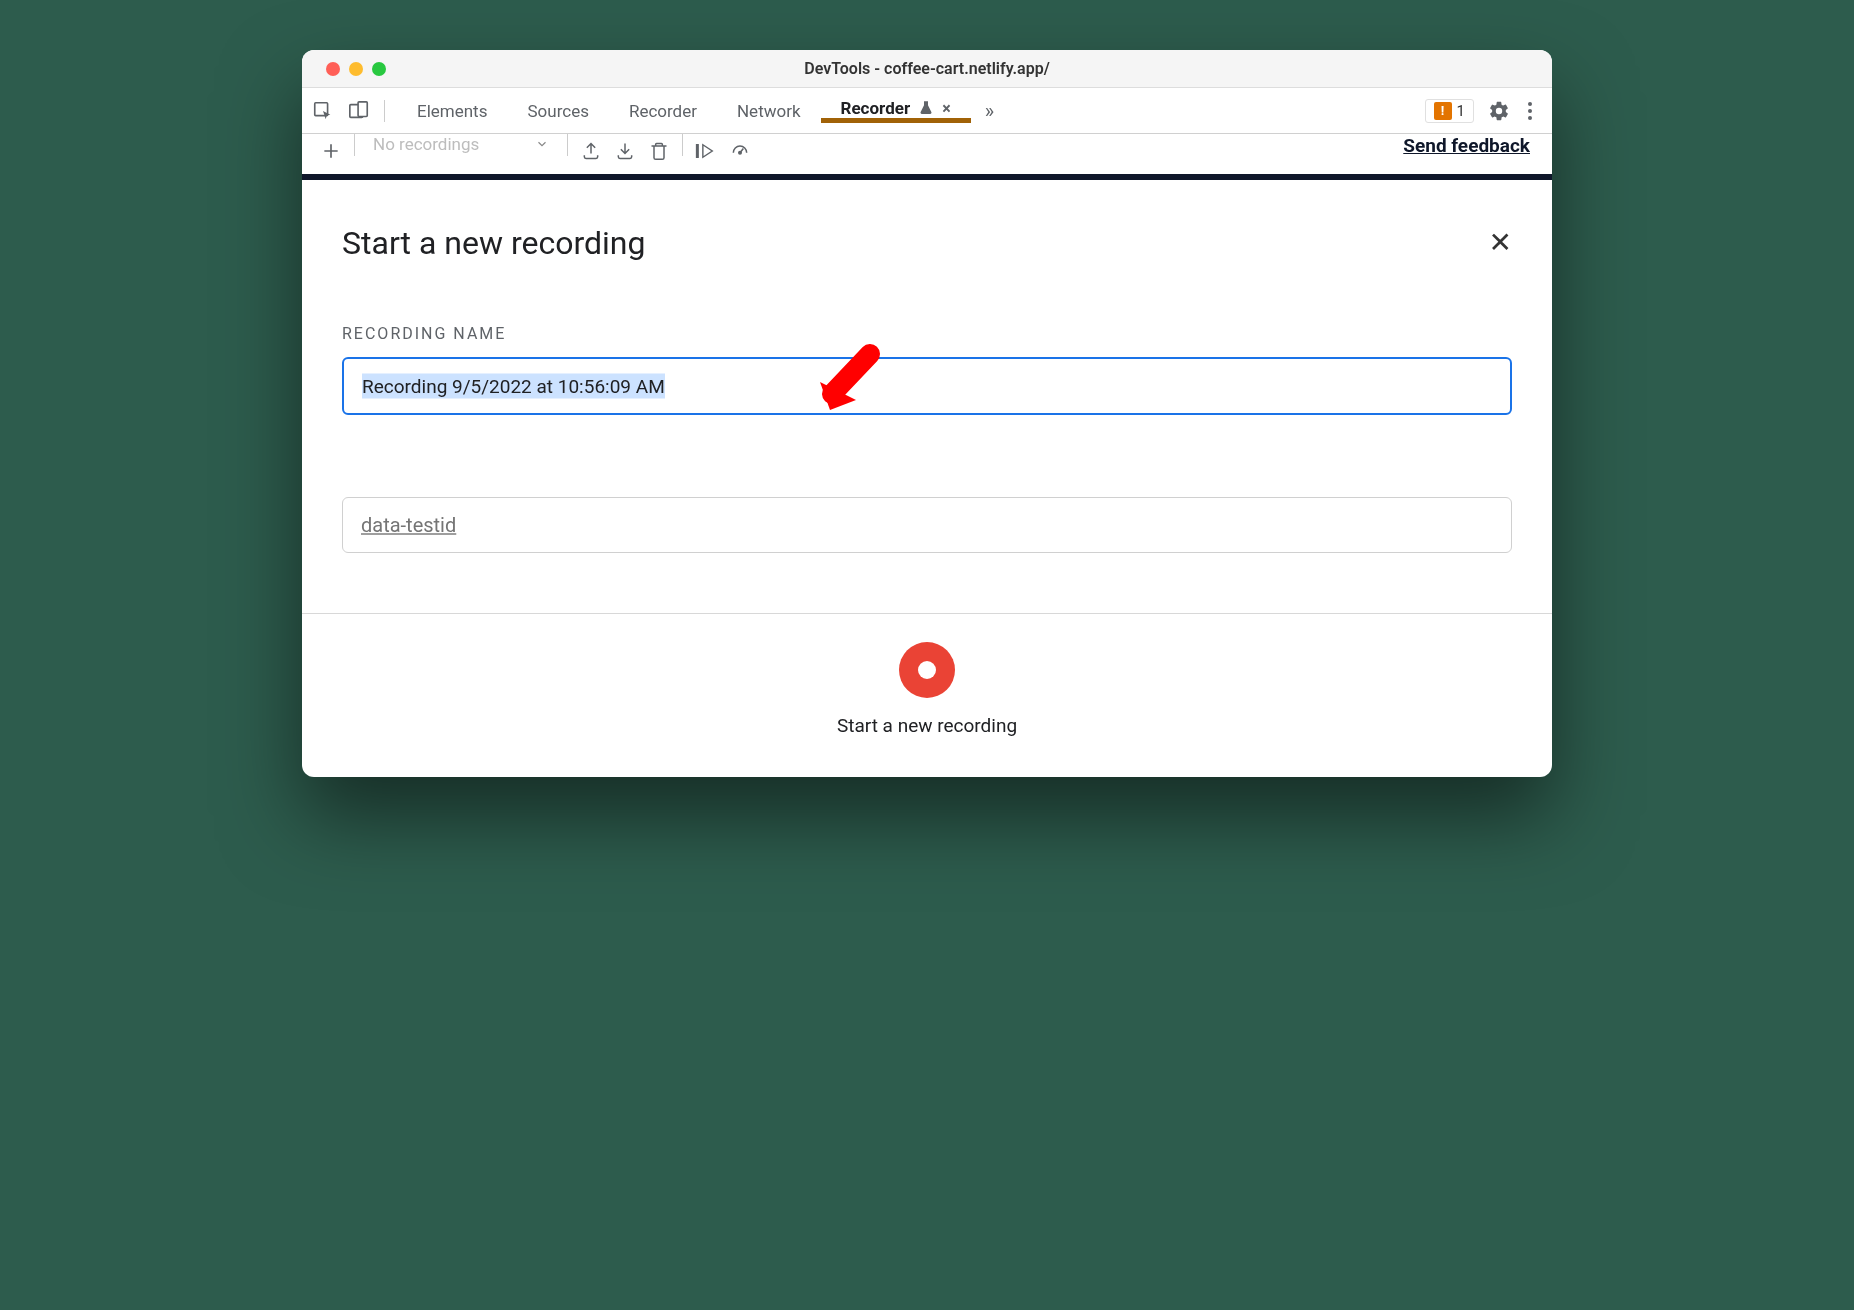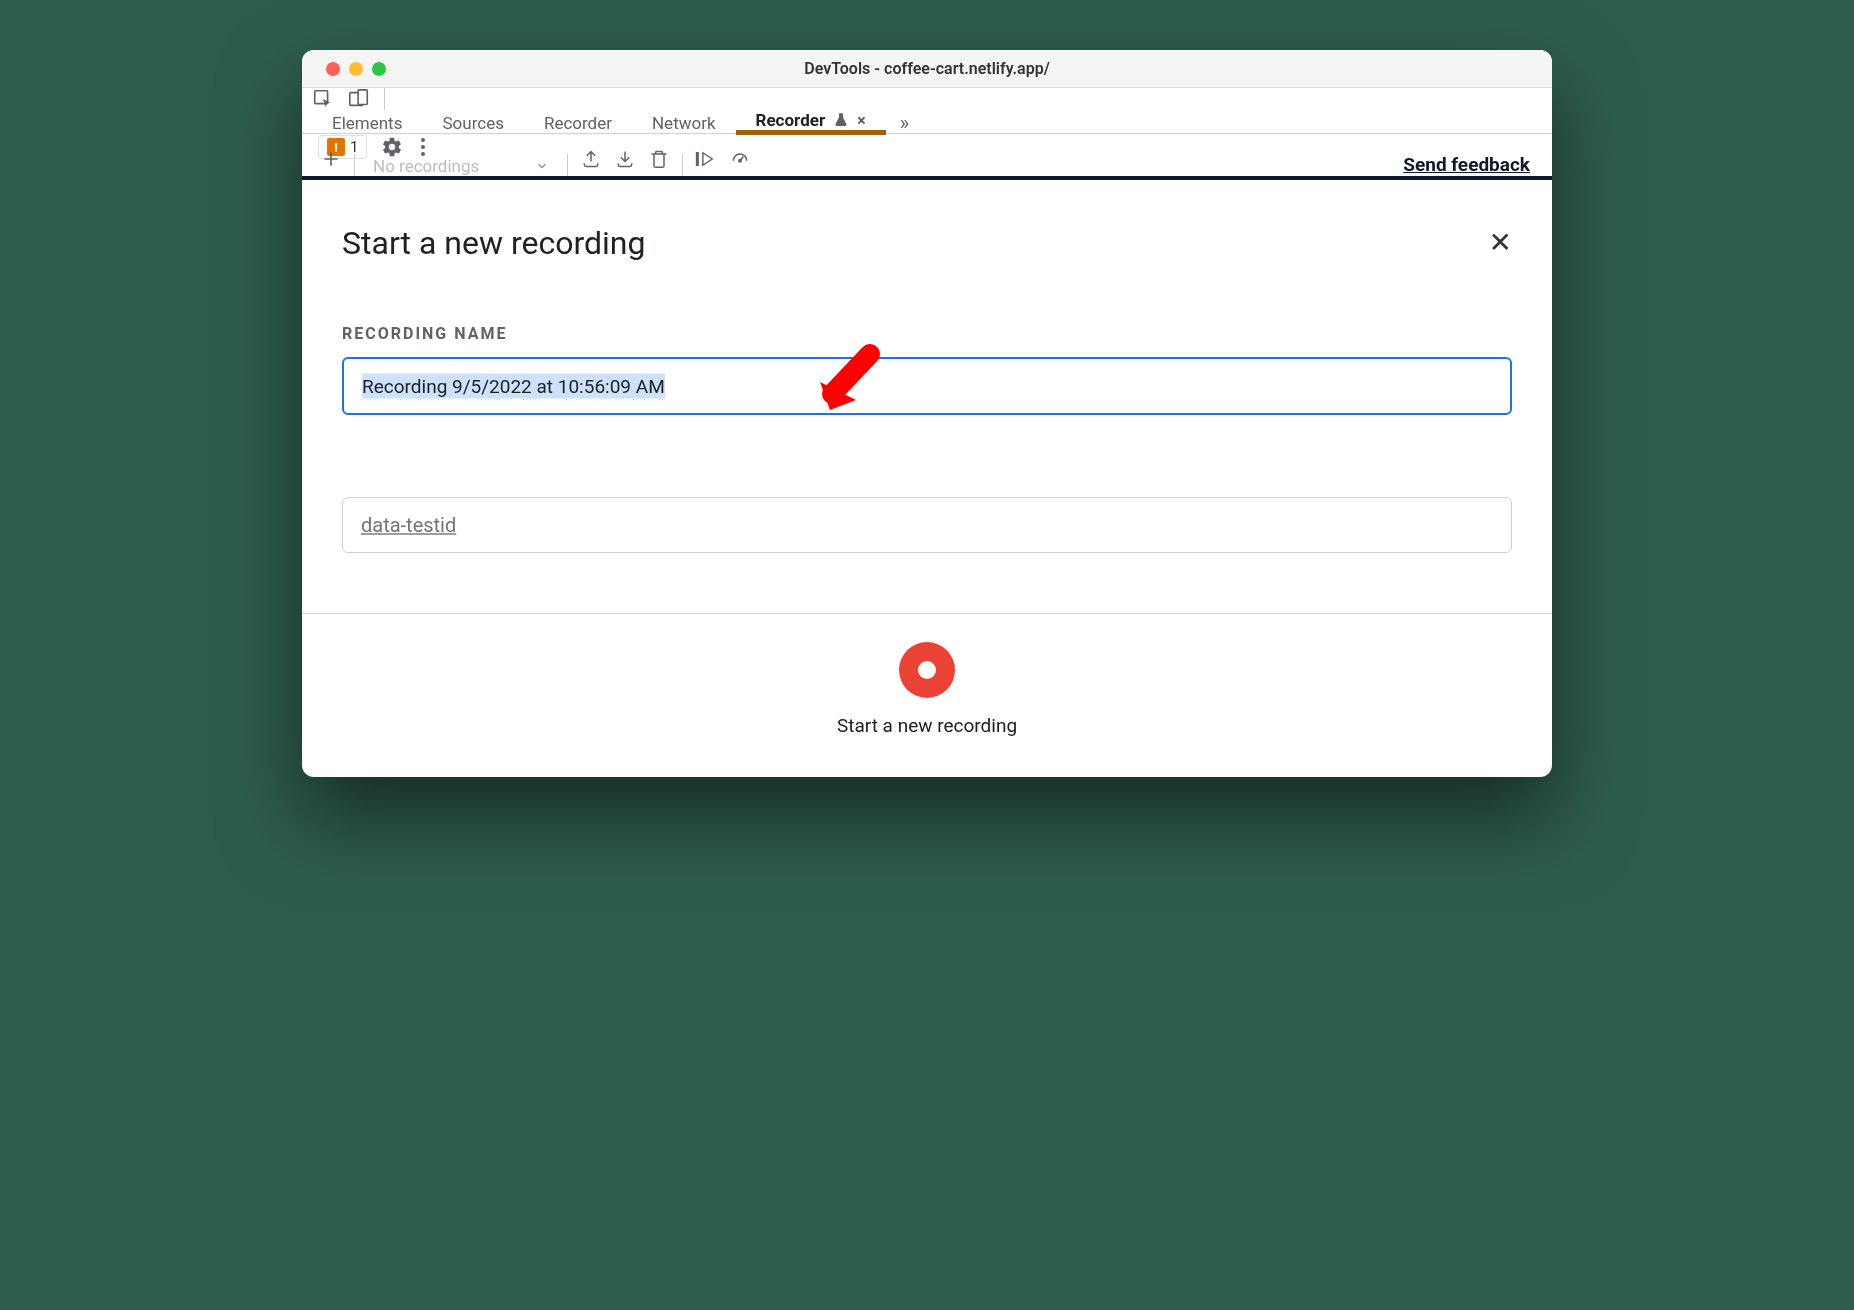--- a/index.html
+++ b/index.html
@@ -5,48 +5,48 @@
     * { margin: 0; padding: 0; box-sizing: border-box; font-family: -apple-system, BlinkMacSystemFont, "Segoe UI", Roboto, sans-serif; }
     body { background: #2d5c4d; min-height: 100vh; display: flex; align-items: flex-start; justify-content: center; padding: 50px 30px; }
     .window { width: 1250px; background: #fff; border-radius: 12px; box-shadow: 0 40px 80px rgba(0,0,0,0.5); overflow: hidden; }
     .titlebar { height: 38px; background: #f5f5f5; border-bottom: 1px solid #ddd; display: flex; align-items: center; padding: 0 24px; position: relative; }
     .traffic-lights { display: flex; gap: 9px; }
     .traffic-light { width: 14px; height: 14px; border-radius: 50%; }
     .tl-red { background: #ff5f57; }
     .tl-yellow { background: #febc2e; }
     .tl-green { background: #28c840; }
     .window-title { position: absolute; left: 50%; transform: translateX(-50%); font-size: 16px; font-weight: 600; color: #333; }
-    .tabbar { height: 46px; border-bottom: 1px solid #d0d0d0; display: flex; align-items: flex-start; padding: 0 10px; flex-direction: column; }
+    .tabbar { height: 46px; border-bottom: 1px solid #d0d0d0; display: flex; align-items: center; padding: 0 10px; }
     .tabbar-left { display: flex; align-items: center; gap: 14px; padding-right: 12px; }
     .tb-icon { width: 22px; height: 22px; display: flex; align-items: center; justify-content: center; color: #5f6368; }
     .vdiv { width: 1px; height: 22px; background: #ccc; }
     .tabs { display: flex; align-items: stretch; flex: 1; }
     .tab { display: flex; align-items: center; padding: 0 20px; font-size: 17px; color: #5f6368; cursor: pointer; gap: 8px; }
     .tab.actv-dark { color: #202124; border-bottom: 5px solid #a16207; font-weight: bold; }
     .tab .flask { width: 16px; height: 16px; }
     .tab .close-x { font-size: 16px; color: #5f6368; }
     .overflow-chevrons { display:flex; align-items:center; padding: 0 14px; color:#5f6368; font-size: 20px;}
     .tabbar-right { display: flex; align-items: center; gap: 14px; padding: 0 6px; }
     .badge { display: flex; align-items: center; gap: 5px; background: #fff; border: 1px solid #e0e0e0; border-radius: 3px; padding: 2px 8px; font-size: 15px; color: #333; }
     .badge-sq { width: 18px; height: 18px; background: #e37400; border-radius: 2px; display:flex; align-items:center; justify-content:center; color:#fff; font-size:13px; font-weight:bold;}
     .gear { width: 22px; height: 22px; }
     .dots { display: flex; flex-direction: column; gap: 3px; padding: 0 4px; }
     .dots span { width: 4px; height: 4px; background: #5f6368; border-radius: 50%; }
-    .toolbar { height: 46px; border-bottom: 4px solid #0f172a; display: flex; align-items: flex-end; padding: 0 12px; }
+    .toolbar { height: 46px; border-bottom: 6px solid #0f172a; display: flex; align-items: flex-start; padding: 0 12px; }
     .tool-btn { width: 34px; height: 34px; display: flex; align-items: center; justify-content: center; color: #5f6368; cursor: pointer; }
     .tool-vdiv { width: 1px; height: 22px; background: #ccc; margin: 0 6px; }
     .dropdown { display: flex; align-items: center; gap: 10px; color: #bdbdbd; font-size: 17px; padding: 0 12px; min-width: 200px; justify-content: space-between; }
     .dropdown .chev { color: #888; }
     .spacer { flex: 1; }
     .feedback { font-size: 19px; color: #0f172a; text-decoration: underline; cursor: pointer; padding-right: 10px; font-weight: bold; }
     .content { padding: 44px 40px 50px 40px; border-bottom: 1px solid #d8d8d8; position: relative; }
     .header-row { display: flex; align-items: center; justify-content: space-between; margin-bottom: 62px; }
     .heading { font-size: 32px; font-weight: 400; color: #202124; }
     .close-icon { font-size: 28px; color: #333; cursor: pointer; line-height: 1; }
-    .field-label { font-size: 16px; letter-spacing: 2px; color: #5f6368; font-weight: 700; margin-bottom: 14px; display: flex; align-items: center; gap: 10px; text-align: right; }
+    .field-label { font-size: 16px; letter-spacing: 2px; color: #5f6368; font-weight: 400; margin-bottom: 14px; display: flex; align-items: center; gap: 10px; text-align: right; }
     .input-wrap { margin-bottom: 82px; position: relative; }
     .text-input { width: 100%; height: 58px; border: 2px solid #1a73e8; border-radius: 6px; padding: 0 18px; font-size: 19px; color: #202124; outline: none; text-decoration: underline; }
     .text-input.plain { border: 1px solid #d0d0d0; color: #9e9e9e; font-size: 20px; height: 56px;}
     .sel-overlay { position: absolute; left: 20px; top: 50%; transform: translateY(-50%); font-size: 19px; pointer-events: none; }
     .sel-overlay span { background: #cce2ff; padding: 1px 0; color: #202124; }
     .help-circle { width: 20px; height: 20px; border: 1.5px solid #5f6368; border-radius: 50%; display: inline-flex; align-items: center; justify-content: center; font-size: 13px; color:#5f6368;}
     .footer { padding: 28px 0 40px 0; display: flex; flex-direction: column; align-items: center; gap: 16px; }
     .record-btn { width: 56px; height: 56px; border-radius: 50%; background: #ea4335; display: flex; align-items: center; justify-content: center; cursor: pointer; }
     .record-btn .inner { width: 18px; height: 18px; background: #fff; border-radius: 50%; }
     .footer-text { font-size: 19px; color: #202124; }

